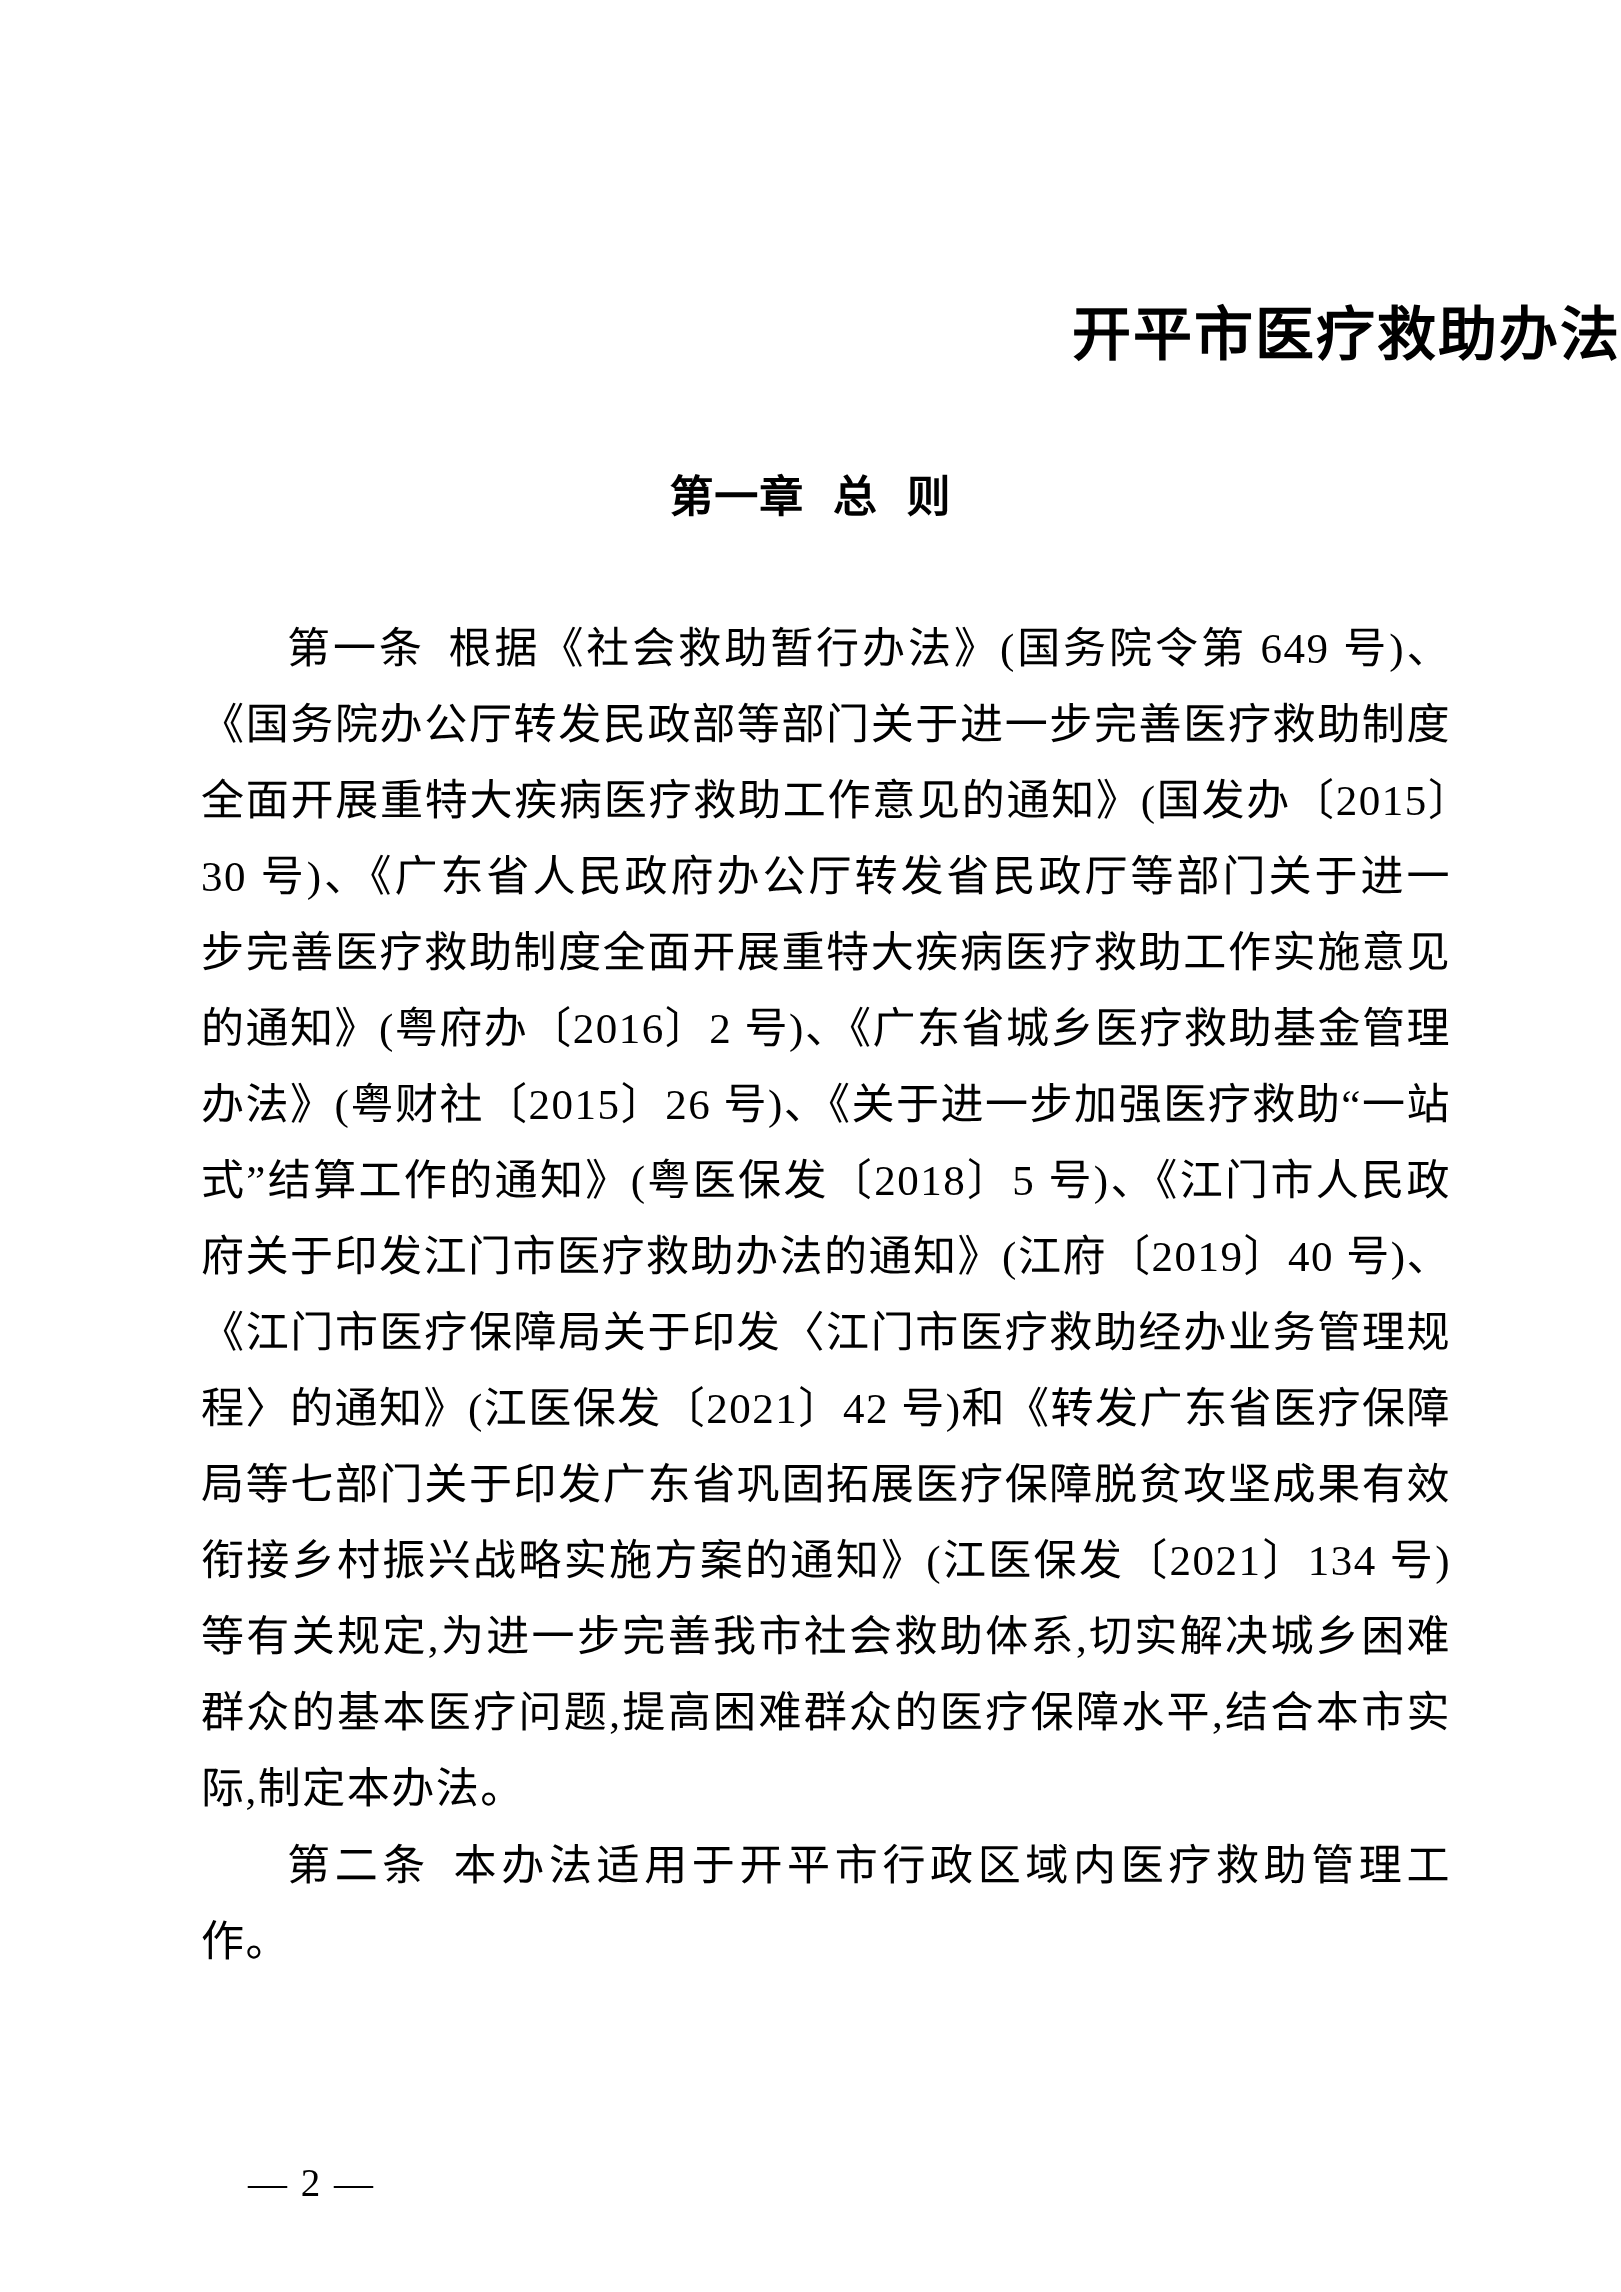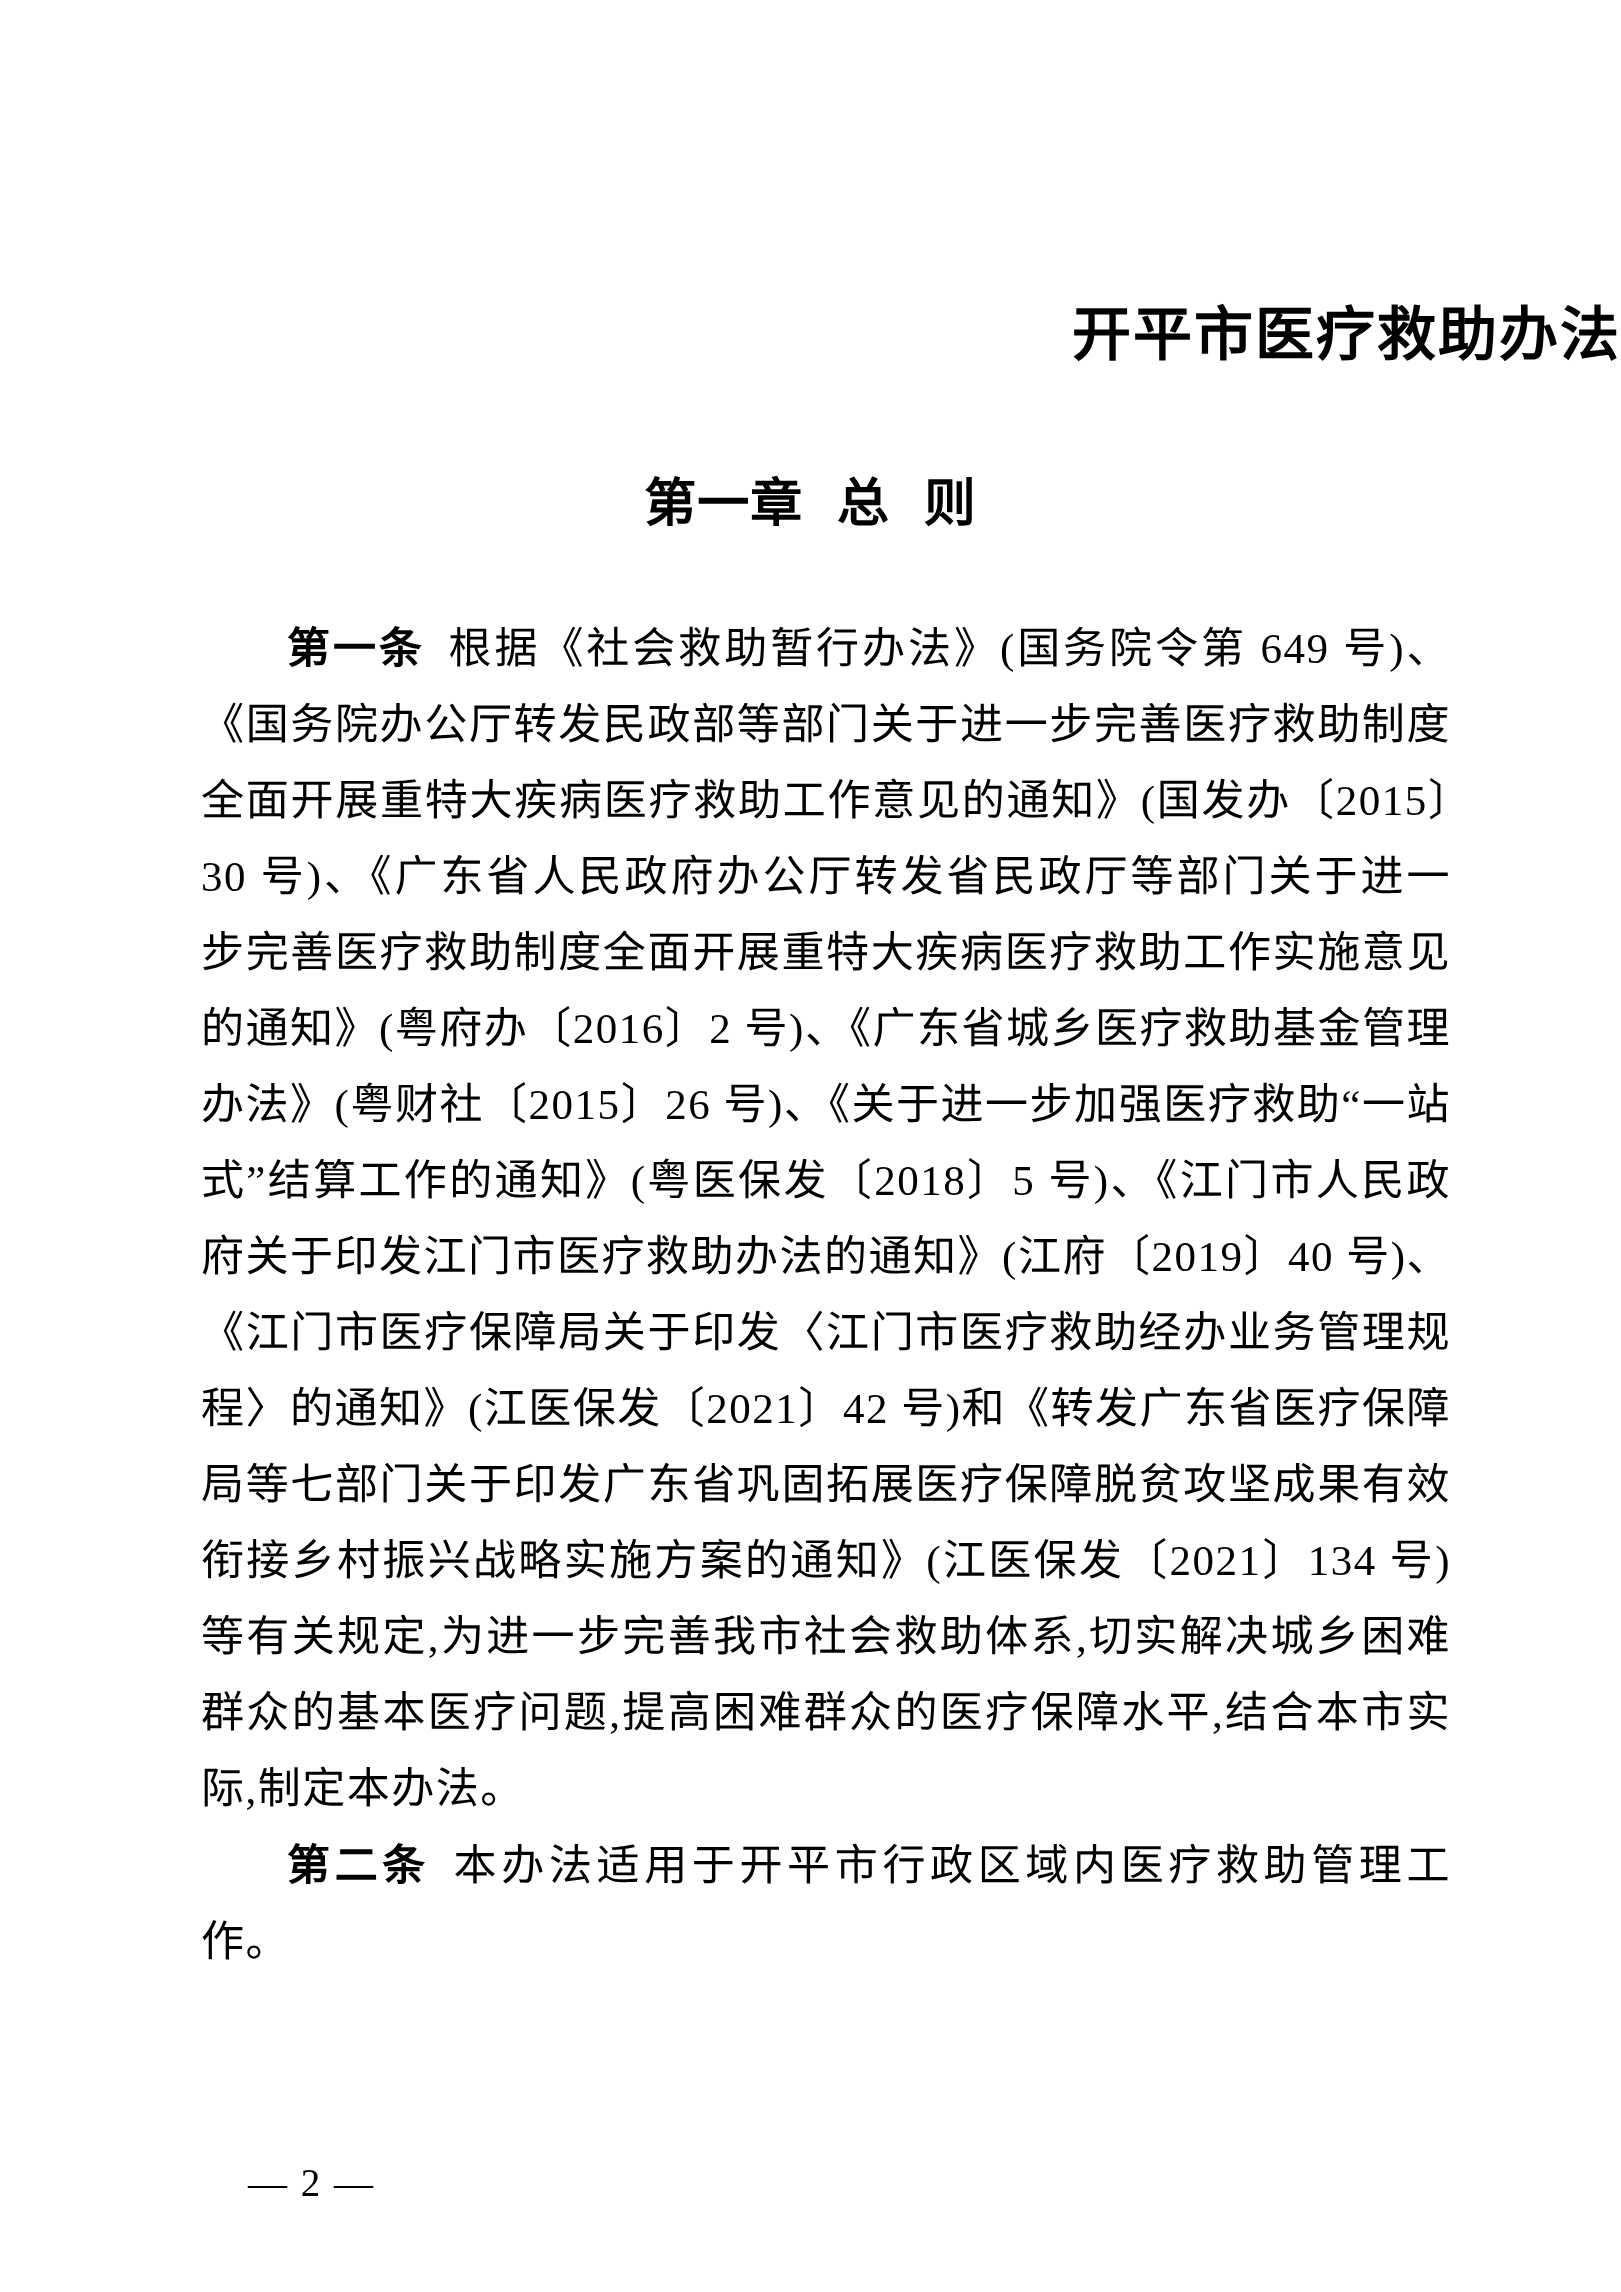--- a/index.html
+++ b/index.html
@@ -30,21 +30,21 @@
     white-space: pre;
   }
   .chapter-heading {
     position: absolute;
     top: 461px;
     left: 0;
     width: 100%;
     margin: 0;
     text-align: center;
     font-family: "Liberation Sans", sans-serif;
-    font-size: 52px;
+    font-size: 44px;
     font-weight: bold;
     letter-spacing: 1px;
     word-spacing: 0.35em;
     white-space: pre;
   }
   .doc-body {
     position: absolute;
     top: 610px;
     left: 201px;
     width: 1250px;
@@ -53,21 +53,21 @@
     letter-spacing: 1.5px;
     text-align: justify;
     text-justify: inter-ideograph;
   }
   .para {
     margin: 0;
     text-indent: 2em;
   }
   .article-label {
     font-family: "Liberation Sans", sans-serif;
-    font-weight: bold;
+    font-weight: normal;
     margin-right: 0.55em;
   }
   .page-footer {
     position: absolute;
     left: 201px;
     top: 2115px;
     font-family: "Liberation Serif", serif;
     font-size: 39px;
     letter-spacing: 2px;
     white-space: pre;

